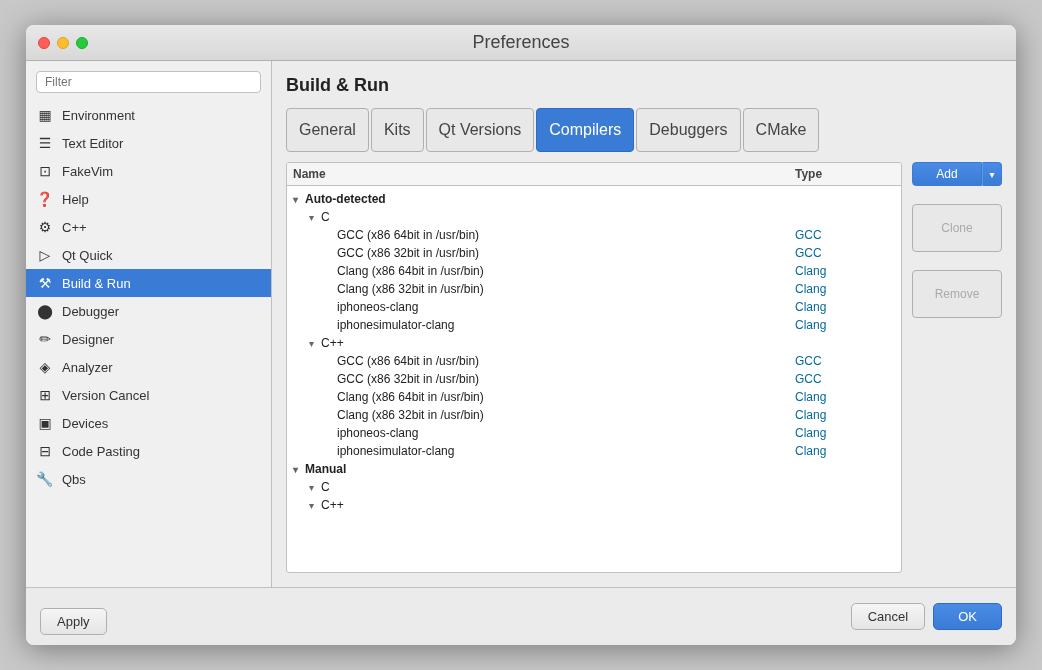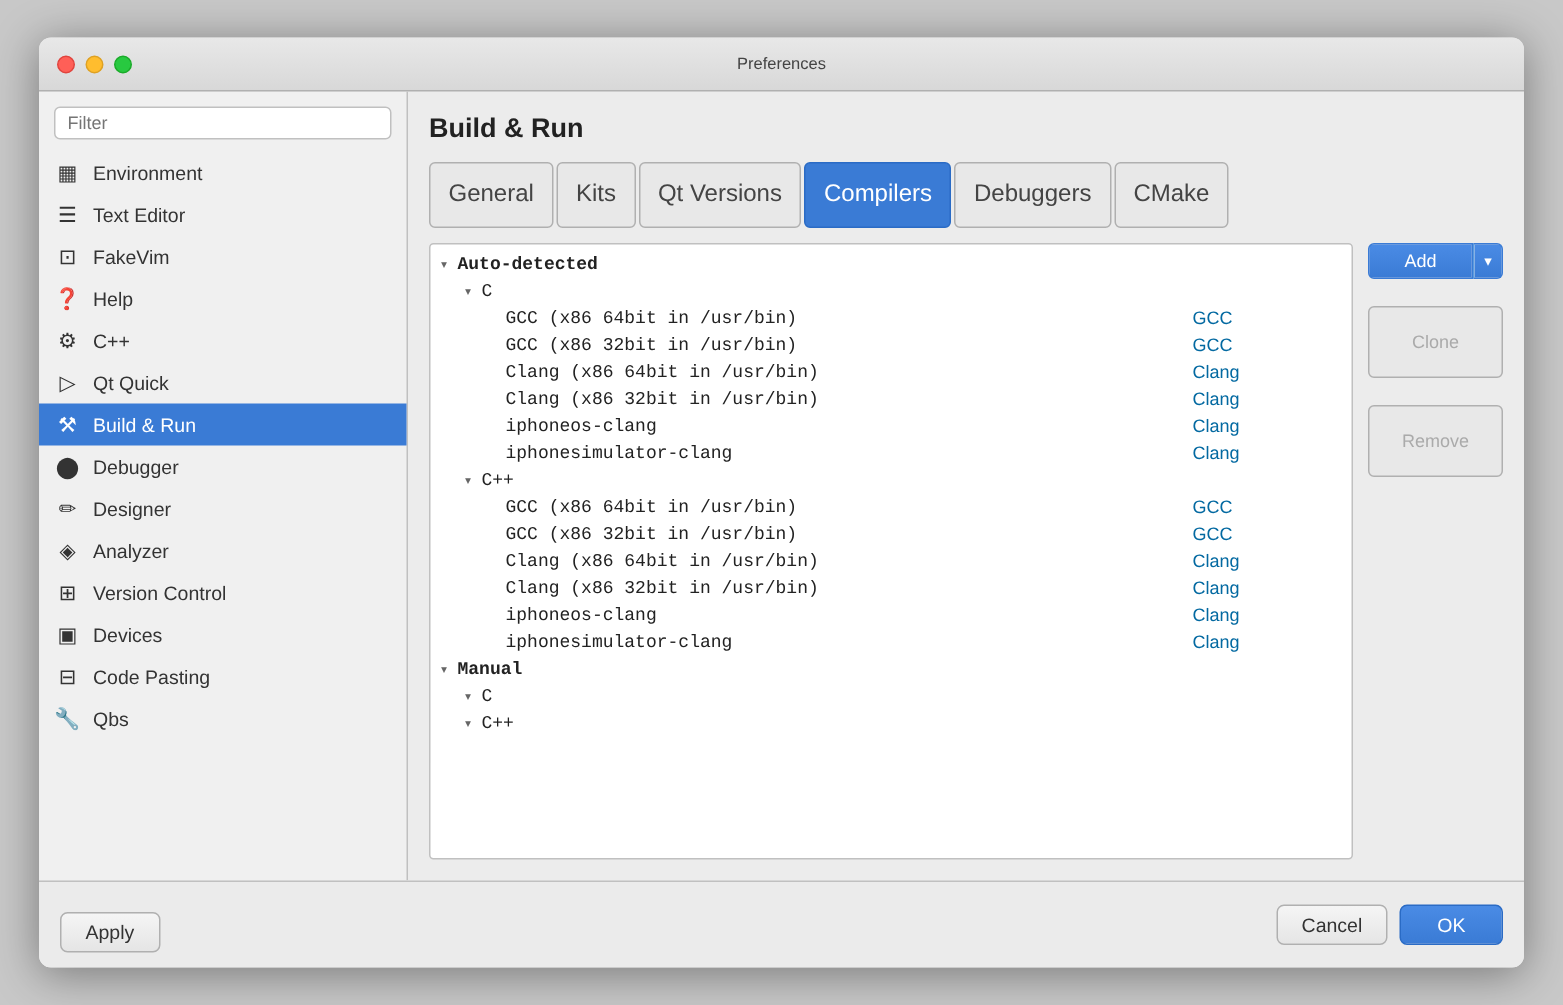--- a/index.html
+++ b/index.html
@@ -44,21 +44,21 @@
       border-radius: 50%;
       cursor: pointer;
     }
     .tl-close { background: #ff5f57; border: 1px solid #e0443e; }
     .tl-min { background: #ffbd2e; border: 1px solid #dea123; }
     .tl-max { background: #28c940; border: 1px solid #1aab29; }
     .titlebar-title {
       position: absolute;
       left: 50%;
       transform: translateX(-50%);
-      font-size: 11px;
+      font-size: 18px;
       color: #444;
       font-weight: 500;
     }
     .content {
       display: flex;
       flex: 1;
       overflow: hidden;
     }
     .sidebar {
       width: 246px;
@@ -168,21 +168,21 @@
       padding: 4px 0;
     }
     .tree-row {
       display: flex;
       align-items: center;
       padding: 2px 6px;
       font-size: 12px;
       cursor: pointer;
       color: #222;
     }
-    .tree-row .row-name { flex: 1; font-family: Liberation Mono, monospace; }
+    .tree-row .row-name { flex: 1; }
     .tree-row .row-type { width: 100px; color: #0369a1; }
     .indent0 { padding-left: 6px; }
     .indent1 { padding-left: 22px; }
     .indent2 { padding-left: 38px; }
     .tree-arrow {
       display: inline-block;
       width: 10px;
       font-size: 10px;
       margin-right: 2px;
       color: #666;
@@ -344,21 +344,21 @@
           <div class="sidebar-item">
     <span class="item-icon">✏</span>
     <span>Designer</span>
   </div>
           <div class="sidebar-item">
     <span class="item-icon">◈</span>
     <span>Analyzer</span>
   </div>
           <div class="sidebar-item">
     <span class="item-icon">⊞</span>
-    <span>Version Control</span>
+    <span>Version Cancel</span>
   </div>
           <div class="sidebar-item">
     <span class="item-icon">▣</span>
     <span>Devices</span>
   </div>
           <div class="sidebar-item">
     <span class="item-icon">⊟</span>
     <span>Code Pasting</span>
   </div>
           <div class="sidebar-item">
@@ -375,20 +375,24 @@
           <div class="tab">General</div>
           <div class="tab">Kits</div>
           <div class="tab">Qt Versions</div>
           <div class="tab active">Compilers</div>
           <div class="tab">Debuggers</div>
           <div class="tab">CMake</div>
         </div>
 
       <div class="table-area">
         <div class="tree-table">
+          <div class="tree-header">
+            <span class="col-name">Name</span>
+            <span class="col-type">Type</span>
+          </div>
           <div class="tree-body" id="tree-body">
               <div class="tree-row indent0">
                 <span class="row-name section-label"><span class="tree-arrow">▾</span>Auto-detected</span>
                 <span class="row-type"></span>
               </div>
               <div class="tree-row indent1">
                 <span class="row-name group-label"><span class="tree-arrow">▾</span>C</span>
                 <span class="row-type"></span>
               </div>
               <div class="tree-row indent2">

